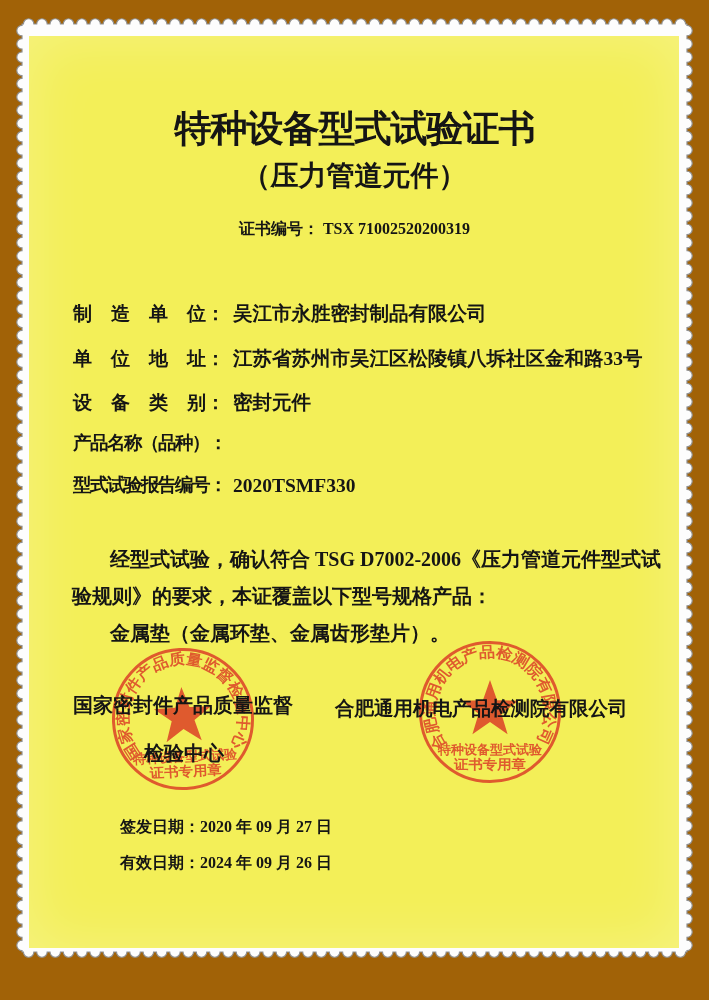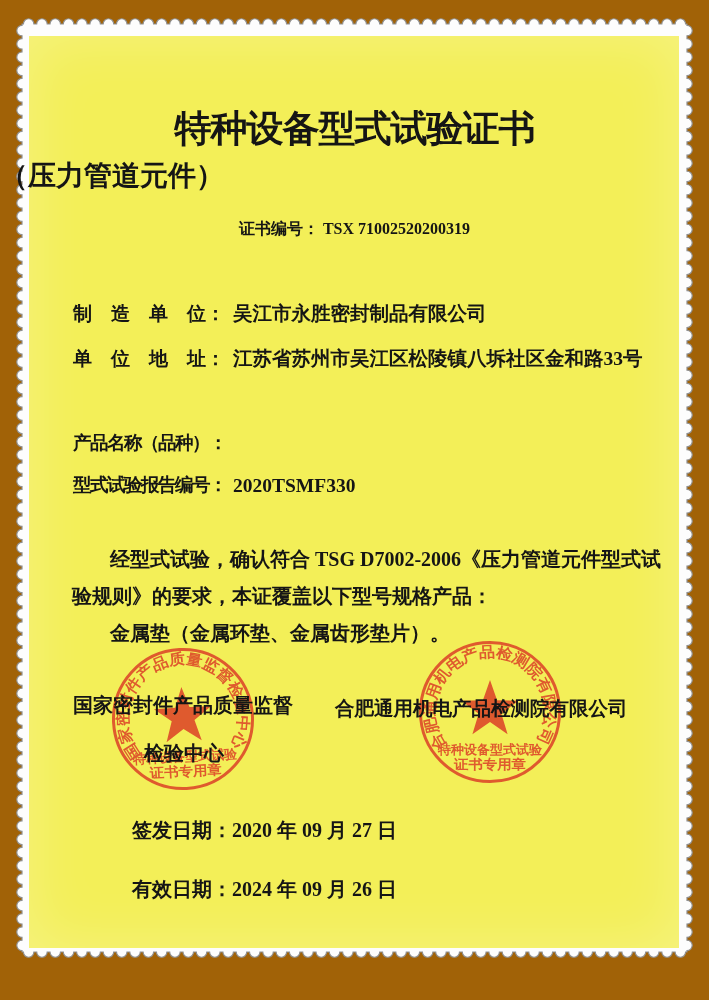--- a/index.html
+++ b/index.html
@@ -7,21 +7,21 @@
   body { background:#ffffff; font-family:"Liberation Serif", serif; color:#151515; }
   .page { position:relative; width:709px; height:1000px; background:#a16207; overflow:hidden; }
   .border-svg { position:absolute; left:0; top:0; width:709px; height:1000px; z-index:1; }
   .paper { position:absolute; left:29px; top:36px; width:650px; height:912px;
            background:#f3ef58; z-index:2;
            box-shadow: inset 0 0 60px rgba(255,255,255,.25); }
   .content { position:absolute; left:0; top:0; width:709px; height:1000px; z-index:3; }
 
   .title { position:absolute; top:104px; left:0; width:709px; text-align:center;
            font-size:37px; font-weight:bold; letter-spacing:-1px; }
-  .subtitle { position:absolute; top:157px; left:0; width:709px; text-align:left;
+  .subtitle { position:absolute; top:157px; left:0; width:709px; text-align:center;
               font-size:28px; font-weight:bold; }
   .certno { position:absolute; top:219px; left:0; width:709px; text-align:center;
             font-size:16px; font-weight:bold; }
   .certno .num { margin-left:4px; }
 
   .field-row { position:absolute; left:73px; display:flex; align-items:flex-end; }
   .field-label { display:inline-block; width:160px; font-size:19px; font-weight:bold; white-space:pre; }
   .field-label.tight { font-size:18.5px; letter-spacing:-1.5px; }
   .field-value { font-size:19.5px; font-weight:bold; white-space:nowrap; }
 
@@ -33,23 +33,23 @@
   .seal-left { left:108px; top:644px; transform:rotate(-3deg); }
   .seal-right { left:415px; top:637px; }
   .seal text { font-family:"Liberation Serif", serif; font-weight:bold; fill:#dc4527; }
 
   .org-left { position:absolute; left:73px; top:692px; width:222px;
               font-size:20px; font-weight:bold; z-index:4; }
   .org-left .line2 { text-align:center; margin-top:21px; }
   .org-right { position:absolute; left:335px; top:695px; font-size:19.5px;
                font-weight:bold; z-index:4; white-space:nowrap; }
 
-  .date-line { position:absolute; left:132px; font-size:20px; font-weight:bold; white-space:nowrap; }
+  .date-line { position:absolute; left:120px; font-size:16px; font-weight:bold; white-space:nowrap; }
   .date-issue { top:817px; }
-  .date-valid { top:853px;margin-top:23px; }
+  .date-valid { top:853px; }
 </style>
 </head>
 <body>
 
 <div class="page">
 
   <svg class="border-svg" viewBox="0 0 709 1000" xmlns="http://www.w3.org/2000/svg">
     <path id="scallop-path" fill="#fdfdfd" stroke="#909090" stroke-width="1.2" d="M 22 24 l 1.4 0 a 5.25 5.25 0 0 1 10.5 0 l 1.4 0 l 1.4 0 a 5.25 5.25 0 0 1 10.5 0 l 1.4 0 l 1.4 0 a 5.25 5.25 0 0 1 10.5 0 l 1.4 0 l 1.4 0 a 5.25 5.25 0 0 1 10.5 0 l 1.4 0 l 1.4 0 a 5.25 5.25 0 0 1 10.5 0 l 1.4 0 l 1.4 0 a 5.25 5.25 0 0 1 10.5 0 l 1.4 0 l 1.4 0 a 5.25 5.25 0 0 1 10.5 0 l 1.4 0 l 1.4 0 a 5.25 5.25 0 0 1 10.5 0 l 1.4 0 l 1.4 0 a 5.25 5.25 0 0 1 10.5 0 l 1.4 0 l 1.4 0 a 5.25 5.25 0 0 1 10.5 0 l 1.4 0 l 1.4 0 a 5.25 5.25 0 0 1 10.5 0 l 1.4 0 l 1.4 0 a 5.25 5.25 0 0 1 10.5 0 l 1.4 0 l 1.4 0 a 5.25 5.25 0 0 1 10.5 0 l 1.4 0 l 1.4 0 a 5.25 5.25 0 0 1 10.5 0 l 1.4 0 l 1.4 0 a 5.25 5.25 0 0 1 10.5 0 l 1.4 0 l 1.4 0 a 5.25 5.25 0 0 1 10.5 0 l 1.4 0 l 1.4 0 a 5.25 5.25 0 0 1 10.5 0 l 1.4 0 l 1.4 0 a 5.25 5.25 0 0 1 10.5 0 l 1.4 0 l 1.4 0 a 5.25 5.25 0 0 1 10.5 0 l 1.4 0 l 1.4 0 a 5.25 5.25 0 0 1 10.5 0 l 1.4 0 l 1.4 0 a 5.25 5.25 0 0 1 10.5 0 l 1.4 0 l 1.4 0 a 5.25 5.25 0 0 1 10.5 0 l 1.4 0 l 1.4 0 a 5.25 5.25 0 0 1 10.5 0 l 1.4 0 l 1.4 0 a 5.25 5.25 0 0 1 10.5 0 l 1.4 0 l 1.4 0 a 5.25 5.25 0 0 1 10.5 0 l 1.4 0 l 1.4 0 a 5.25 5.25 0 0 1 10.5 0 l 1.4 0 l 1.4 0 a 5.25 5.25 0 0 1 10.5 0 l 1.4 0 l 1.4 0 a 5.25 5.25 0 0 1 10.5 0 l 1.4 0 l 1.4 0 a 5.25 5.25 0 0 1 10.5 0 l 1.4 0 l 1.4 0 a 5.25 5.25 0 0 1 10.5 0 l 1.4 0 l 1.4 0 a 5.25 5.25 0 0 1 10.5 0 l 1.4 0 l 1.4 0 a 5.25 5.25 0 0 1 10.5 0 l 1.4 0 l 1.4 0 a 5.25 5.25 0 0 1 10.5 0 l 1.4 0 l 1.4 0 a 5.25 5.25 0 0 1 10.5 0 l 1.4 0 l 1.4 0 a 5.25 5.25 0 0 1 10.5 0 l 1.4 0 l 1.4 0 a 5.25 5.25 0 0 1 10.5 0 l 1.4 0 l 1.4 0 a 5.25 5.25 0 0 1 10.5 0 l 1.4 0 l 1.4 0 a 5.25 5.25 0 0 1 10.5 0 l 1.4 0 l 1.4 0 a 5.25 5.25 0 0 1 10.5 0 l 1.4 0 l 1.4 0 a 5.25 5.25 0 0 1 10.5 0 l 1.4 0 l 1.4 0 a 5.25 5.25 0 0 1 10.5 0 l 1.4 0 l 1.4 0 a 5.25 5.25 0 0 1 10.5 0 l 1.4 0 l 1.4 0 a 5.25 5.25 0 0 1 10.5 0 l 1.4 0 l 1.4 0 a 5.25 5.25 0 0 1 10.5 0 l 1.4 0 l 1.4 0 a 5.25 5.25 0 0 1 10.5 0 l 1.4 0 l 1.4 0 a 5.25 5.25 0 0 1 10.5 0 l 1.4 0 l 1.4 0 a 5.25 5.25 0 0 1 10.5 0 l 1.4 0 l 1.4 0 a 5.25 5.25 0 0 1 10.5 0 l 1.4 0 l 1.4 0 a 5.25 5.25 0 0 1 10.5 0 l 1.4 0 l 1.4 0 a 5.25 5.25 0 0 1 10.5 0 l 1.4 0 l 0 1.4 a 5.2285714285714295 5.2285714285714295 0 0 1 0 10.457142857142859 l 0 1.4 l 0 1.4 a 5.2285714285714295 5.2285714285714295 0 0 1 0 10.457142857142859 l 0 1.4 l 0 1.4 a 5.2285714285714295 5.2285714285714295 0 0 1 0 10.457142857142859 l 0 1.4 l 0 1.4 a 5.2285714285714295 5.2285714285714295 0 0 1 0 10.457142857142859 l 0 1.4 l 0 1.4 a 5.2285714285714295 5.2285714285714295 0 0 1 0 10.457142857142859 l 0 1.4 l 0 1.4 a 5.2285714285714295 5.2285714285714295 0 0 1 0 10.457142857142859 l 0 1.4 l 0 1.4 a 5.2285714285714295 5.2285714285714295 0 0 1 0 10.457142857142859 l 0 1.4 l 0 1.4 a 5.2285714285714295 5.2285714285714295 0 0 1 0 10.457142857142859 l 0 1.4 l 0 1.4 a 5.2285714285714295 5.2285714285714295 0 0 1 0 10.457142857142859 l 0 1.4 l 0 1.4 a 5.2285714285714295 5.2285714285714295 0 0 1 0 10.457142857142859 l 0 1.4 l 0 1.4 a 5.2285714285714295 5.2285714285714295 0 0 1 0 10.457142857142859 l 0 1.4 l 0 1.4 a 5.2285714285714295 5.2285714285714295 0 0 1 0 10.457142857142859 l 0 1.4 l 0 1.4 a 5.2285714285714295 5.2285714285714295 0 0 1 0 10.457142857142859 l 0 1.4 l 0 1.4 a 5.2285714285714295 5.2285714285714295 0 0 1 0 10.457142857142859 l 0 1.4 l 0 1.4 a 5.2285714285714295 5.2285714285714295 0 0 1 0 10.457142857142859 l 0 1.4 l 0 1.4 a 5.2285714285714295 5.2285714285714295 0 0 1 0 10.457142857142859 l 0 1.4 l 0 1.4 a 5.2285714285714295 5.2285714285714295 0 0 1 0 10.457142857142859 l 0 1.4 l 0 1.4 a 5.2285714285714295 5.2285714285714295 0 0 1 0 10.457142857142859 l 0 1.4 l 0 1.4 a 5.2285714285714295 5.2285714285714295 0 0 1 0 10.457142857142859 l 0 1.4 l 0 1.4 a 5.2285714285714295 5.2285714285714295 0 0 1 0 10.457142857142859 l 0 1.4 l 0 1.4 a 5.2285714285714295 5.2285714285714295 0 0 1 0 10.457142857142859 l 0 1.4 l 0 1.4 a 5.2285714285714295 5.2285714285714295 0 0 1 0 10.457142857142859 l 0 1.4 l 0 1.4 a 5.2285714285714295 5.2285714285714295 0 0 1 0 10.457142857142859 l 0 1.4 l 0 1.4 a 5.2285714285714295 5.2285714285714295 0 0 1 0 10.457142857142859 l 0 1.4 l 0 1.4 a 5.2285714285714295 5.2285714285714295 0 0 1 0 10.457142857142859 l 0 1.4 l 0 1.4 a 5.2285714285714295 5.2285714285714295 0 0 1 0 10.457142857142859 l 0 1.4 l 0 1.4 a 5.2285714285714295 5.2285714285714295 0 0 1 0 10.457142857142859 l 0 1.4 l 0 1.4 a 5.2285714285714295 5.2285714285714295 0 0 1 0 10.457142857142859 l 0 1.4 l 0 1.4 a 5.2285714285714295 5.2285714285714295 0 0 1 0 10.457142857142859 l 0 1.4 l 0 1.4 a 5.2285714285714295 5.2285714285714295 0 0 1 0 10.457142857142859 l 0 1.4 l 0 1.4 a 5.2285714285714295 5.2285714285714295 0 0 1 0 10.457142857142859 l 0 1.4 l 0 1.4 a 5.2285714285714295 5.2285714285714295 0 0 1 0 10.457142857142859 l 0 1.4 l 0 1.4 a 5.2285714285714295 5.2285714285714295 0 0 1 0 10.457142857142859 l 0 1.4 l 0 1.4 a 5.2285714285714295 5.2285714285714295 0 0 1 0 10.457142857142859 l 0 1.4 l 0 1.4 a 5.2285714285714295 5.2285714285714295 0 0 1 0 10.457142857142859 l 0 1.4 l 0 1.4 a 5.2285714285714295 5.2285714285714295 0 0 1 0 10.457142857142859 l 0 1.4 l 0 1.4 a 5.2285714285714295 5.2285714285714295 0 0 1 0 10.457142857142859 l 0 1.4 l 0 1.4 a 5.2285714285714295 5.2285714285714295 0 0 1 0 10.457142857142859 l 0 1.4 l 0 1.4 a 5.2285714285714295 5.2285714285714295 0 0 1 0 10.457142857142859 l 0 1.4 l 0 1.4 a 5.2285714285714295 5.2285714285714295 0 0 1 0 10.457142857142859 l 0 1.4 l 0 1.4 a 5.2285714285714295 5.2285714285714295 0 0 1 0 10.457142857142859 l 0 1.4 l 0 1.4 a 5.2285714285714295 5.2285714285714295 0 0 1 0 10.457142857142859 l 0 1.4 l 0 1.4 a 5.2285714285714295 5.2285714285714295 0 0 1 0 10.457142857142859 l 0 1.4 l 0 1.4 a 5.2285714285714295 5.2285714285714295 0 0 1 0 10.457142857142859 l 0 1.4 l 0 1.4 a 5.2285714285714295 5.2285714285714295 0 0 1 0 10.457142857142859 l 0 1.4 l 0 1.4 a 5.2285714285714295 5.2285714285714295 0 0 1 0 10.457142857142859 l 0 1.4 l 0 1.4 a 5.2285714285714295 5.2285714285714295 0 0 1 0 10.457142857142859 l 0 1.4 l 0 1.4 a 5.2285714285714295 5.2285714285714295 0 0 1 0 10.457142857142859 l 0 1.4 l 0 1.4 a 5.2285714285714295 5.2285714285714295 0 0 1 0 10.457142857142859 l 0 1.4 l 0 1.4 a 5.2285714285714295 5.2285714285714295 0 0 1 0 10.457142857142859 l 0 1.4 l 0 1.4 a 5.2285714285714295 5.2285714285714295 0 0 1 0 10.457142857142859 l 0 1.4 l 0 1.4 a 5.2285714285714295 5.2285714285714295 0 0 1 0 10.457142857142859 l 0 1.4 l 0 1.4 a 5.2285714285714295 5.2285714285714295 0 0 1 0 10.457142857142859 l 0 1.4 l 0 1.4 a 5.2285714285714295 5.2285714285714295 0 0 1 0 10.457142857142859 l 0 1.4 l 0 1.4 a 5.2285714285714295 5.2285714285714295 0 0 1 0 10.457142857142859 l 0 1.4 l 0 1.4 a 5.2285714285714295 5.2285714285714295 0 0 1 0 10.457142857142859 l 0 1.4 l 0 1.4 a 5.2285714285714295 5.2285714285714295 0 0 1 0 10.457142857142859 l 0 1.4 l 0 1.4 a 5.2285714285714295 5.2285714285714295 0 0 1 0 10.457142857142859 l 0 1.4 l 0 1.4 a 5.2285714285714295 5.2285714285714295 0 0 1 0 10.457142857142859 l 0 1.4 l 0 1.4 a 5.2285714285714295 5.2285714285714295 0 0 1 0 10.457142857142859 l 0 1.4 l 0 1.4 a 5.2285714285714295 5.2285714285714295 0 0 1 0 10.457142857142859 l 0 1.4 l 0 1.4 a 5.2285714285714295 5.2285714285714295 0 0 1 0 10.457142857142859 l 0 1.4 l 0 1.4 a 5.2285714285714295 5.2285714285714295 0 0 1 0 10.457142857142859 l 0 1.4 l 0 1.4 a 5.2285714285714295 5.2285714285714295 0 0 1 0 10.457142857142859 l 0 1.4 l 0 1.4 a 5.2285714285714295 5.2285714285714295 0 0 1 0 10.457142857142859 l 0 1.4 l 0 1.4 a 5.2285714285714295 5.2285714285714295 0 0 1 0 10.457142857142859 l 0 1.4 l 0 1.4 a 5.2285714285714295 5.2285714285714295 0 0 1 0 10.457142857142859 l 0 1.4 l 0 1.4 a 5.2285714285714295 5.2285714285714295 0 0 1 0 10.457142857142859 l 0 1.4 l 0 1.4 a 5.2285714285714295 5.2285714285714295 0 0 1 0 10.457142857142859 l 0 1.4 l 0 1.4 a 5.2285714285714295 5.2285714285714295 0 0 1 0 10.457142857142859 l 0 1.4 l -1.4 0 a 5.25 5.25 0 0 1 -10.5 0 l -1.4 0 l -1.4 0 a 5.25 5.25 0 0 1 -10.5 0 l -1.4 0 l -1.4 0 a 5.25 5.25 0 0 1 -10.5 0 l -1.4 0 l -1.4 0 a 5.25 5.25 0 0 1 -10.5 0 l -1.4 0 l -1.4 0 a 5.25 5.25 0 0 1 -10.5 0 l -1.4 0 l -1.4 0 a 5.25 5.25 0 0 1 -10.5 0 l -1.4 0 l -1.4 0 a 5.25 5.25 0 0 1 -10.5 0 l -1.4 0 l -1.4 0 a 5.25 5.25 0 0 1 -10.5 0 l -1.4 0 l -1.4 0 a 5.25 5.25 0 0 1 -10.5 0 l -1.4 0 l -1.4 0 a 5.25 5.25 0 0 1 -10.5 0 l -1.4 0 l -1.4 0 a 5.25 5.25 0 0 1 -10.5 0 l -1.4 0 l -1.4 0 a 5.25 5.25 0 0 1 -10.5 0 l -1.4 0 l -1.4 0 a 5.25 5.25 0 0 1 -10.5 0 l -1.4 0 l -1.4 0 a 5.25 5.25 0 0 1 -10.5 0 l -1.4 0 l -1.4 0 a 5.25 5.25 0 0 1 -10.5 0 l -1.4 0 l -1.4 0 a 5.25 5.25 0 0 1 -10.5 0 l -1.4 0 l -1.4 0 a 5.25 5.25 0 0 1 -10.5 0 l -1.4 0 l -1.4 0 a 5.25 5.25 0 0 1 -10.5 0 l -1.4 0 l -1.4 0 a 5.25 5.25 0 0 1 -10.5 0 l -1.4 0 l -1.4 0 a 5.25 5.25 0 0 1 -10.5 0 l -1.4 0 l -1.4 0 a 5.25 5.25 0 0 1 -10.5 0 l -1.4 0 l -1.4 0 a 5.25 5.25 0 0 1 -10.5 0 l -1.4 0 l -1.4 0 a 5.25 5.25 0 0 1 -10.5 0 l -1.4 0 l -1.4 0 a 5.25 5.25 0 0 1 -10.5 0 l -1.4 0 l -1.4 0 a 5.25 5.25 0 0 1 -10.5 0 l -1.4 0 l -1.4 0 a 5.25 5.25 0 0 1 -10.5 0 l -1.4 0 l -1.4 0 a 5.25 5.25 0 0 1 -10.5 0 l -1.4 0 l -1.4 0 a 5.25 5.25 0 0 1 -10.5 0 l -1.4 0 l -1.4 0 a 5.25 5.25 0 0 1 -10.5 0 l -1.4 0 l -1.4 0 a 5.25 5.25 0 0 1 -10.5 0 l -1.4 0 l -1.4 0 a 5.25 5.25 0 0 1 -10.5 0 l -1.4 0 l -1.4 0 a 5.25 5.25 0 0 1 -10.5 0 l -1.4 0 l -1.4 0 a 5.25 5.25 0 0 1 -10.5 0 l -1.4 0 l -1.4 0 a 5.25 5.25 0 0 1 -10.5 0 l -1.4 0 l -1.4 0 a 5.25 5.25 0 0 1 -10.5 0 l -1.4 0 l -1.4 0 a 5.25 5.25 0 0 1 -10.5 0 l -1.4 0 l -1.4 0 a 5.25 5.25 0 0 1 -10.5 0 l -1.4 0 l -1.4 0 a 5.25 5.25 0 0 1 -10.5 0 l -1.4 0 l -1.4 0 a 5.25 5.25 0 0 1 -10.5 0 l -1.4 0 l -1.4 0 a 5.25 5.25 0 0 1 -10.5 0 l -1.4 0 l -1.4 0 a 5.25 5.25 0 0 1 -10.5 0 l -1.4 0 l -1.4 0 a 5.25 5.25 0 0 1 -10.5 0 l -1.4 0 l -1.4 0 a 5.25 5.25 0 0 1 -10.5 0 l -1.4 0 l -1.4 0 a 5.25 5.25 0 0 1 -10.5 0 l -1.4 0 l -1.4 0 a 5.25 5.25 0 0 1 -10.5 0 l -1.4 0 l -1.4 0 a 5.25 5.25 0 0 1 -10.5 0 l -1.4 0 l -1.4 0 a 5.25 5.25 0 0 1 -10.5 0 l -1.4 0 l -1.4 0 a 5.25 5.25 0 0 1 -10.5 0 l -1.4 0 l -1.4 0 a 5.25 5.25 0 0 1 -10.5 0 l -1.4 0 l -1.4 0 a 5.25 5.25 0 0 1 -10.5 0 l -1.4 0 l 0 -1.4 a 5.2285714285714295 5.2285714285714295 0 0 1 0 -10.457142857142859 l 0 -1.4 l 0 -1.4 a 5.2285714285714295 5.2285714285714295 0 0 1 0 -10.457142857142859 l 0 -1.4 l 0 -1.4 a 5.2285714285714295 5.2285714285714295 0 0 1 0 -10.457142857142859 l 0 -1.4 l 0 -1.4 a 5.2285714285714295 5.2285714285714295 0 0 1 0 -10.457142857142859 l 0 -1.4 l 0 -1.4 a 5.2285714285714295 5.2285714285714295 0 0 1 0 -10.457142857142859 l 0 -1.4 l 0 -1.4 a 5.2285714285714295 5.2285714285714295 0 0 1 0 -10.457142857142859 l 0 -1.4 l 0 -1.4 a 5.2285714285714295 5.2285714285714295 0 0 1 0 -10.457142857142859 l 0 -1.4 l 0 -1.4 a 5.2285714285714295 5.2285714285714295 0 0 1 0 -10.457142857142859 l 0 -1.4 l 0 -1.4 a 5.2285714285714295 5.2285714285714295 0 0 1 0 -10.457142857142859 l 0 -1.4 l 0 -1.4 a 5.2285714285714295 5.2285714285714295 0 0 1 0 -10.457142857142859 l 0 -1.4 l 0 -1.4 a 5.2285714285714295 5.2285714285714295 0 0 1 0 -10.457142857142859 l 0 -1.4 l 0 -1.4 a 5.2285714285714295 5.2285714285714295 0 0 1 0 -10.457142857142859 l 0 -1.4 l 0 -1.4 a 5.2285714285714295 5.2285714285714295 0 0 1 0 -10.457142857142859 l 0 -1.4 l 0 -1.4 a 5.2285714285714295 5.2285714285714295 0 0 1 0 -10.457142857142859 l 0 -1.4 l 0 -1.4 a 5.2285714285714295 5.2285714285714295 0 0 1 0 -10.457142857142859 l 0 -1.4 l 0 -1.4 a 5.2285714285714295 5.2285714285714295 0 0 1 0 -10.457142857142859 l 0 -1.4 l 0 -1.4 a 5.2285714285714295 5.2285714285714295 0 0 1 0 -10.457142857142859 l 0 -1.4 l 0 -1.4 a 5.2285714285714295 5.2285714285714295 0 0 1 0 -10.457142857142859 l 0 -1.4 l 0 -1.4 a 5.2285714285714295 5.2285714285714295 0 0 1 0 -10.457142857142859 l 0 -1.4 l 0 -1.4 a 5.2285714285714295 5.2285714285714295 0 0 1 0 -10.457142857142859 l 0 -1.4 l 0 -1.4 a 5.2285714285714295 5.2285714285714295 0 0 1 0 -10.457142857142859 l 0 -1.4 l 0 -1.4 a 5.2285714285714295 5.2285714285714295 0 0 1 0 -10.457142857142859 l 0 -1.4 l 0 -1.4 a 5.2285714285714295 5.2285714285714295 0 0 1 0 -10.457142857142859 l 0 -1.4 l 0 -1.4 a 5.2285714285714295 5.2285714285714295 0 0 1 0 -10.457142857142859 l 0 -1.4 l 0 -1.4 a 5.2285714285714295 5.2285714285714295 0 0 1 0 -10.457142857142859 l 0 -1.4 l 0 -1.4 a 5.2285714285714295 5.2285714285714295 0 0 1 0 -10.457142857142859 l 0 -1.4 l 0 -1.4 a 5.2285714285714295 5.2285714285714295 0 0 1 0 -10.457142857142859 l 0 -1.4 l 0 -1.4 a 5.2285714285714295 5.2285714285714295 0 0 1 0 -10.457142857142859 l 0 -1.4 l 0 -1.4 a 5.2285714285714295 5.2285714285714295 0 0 1 0 -10.457142857142859 l 0 -1.4 l 0 -1.4 a 5.2285714285714295 5.2285714285714295 0 0 1 0 -10.457142857142859 l 0 -1.4 l 0 -1.4 a 5.2285714285714295 5.2285714285714295 0 0 1 0 -10.457142857142859 l 0 -1.4 l 0 -1.4 a 5.2285714285714295 5.2285714285714295 0 0 1 0 -10.457142857142859 l 0 -1.4 l 0 -1.4 a 5.2285714285714295 5.2285714285714295 0 0 1 0 -10.457142857142859 l 0 -1.4 l 0 -1.4 a 5.2285714285714295 5.2285714285714295 0 0 1 0 -10.457142857142859 l 0 -1.4 l 0 -1.4 a 5.2285714285714295 5.2285714285714295 0 0 1 0 -10.457142857142859 l 0 -1.4 l 0 -1.4 a 5.2285714285714295 5.2285714285714295 0 0 1 0 -10.457142857142859 l 0 -1.4 l 0 -1.4 a 5.2285714285714295 5.2285714285714295 0 0 1 0 -10.457142857142859 l 0 -1.4 l 0 -1.4 a 5.2285714285714295 5.2285714285714295 0 0 1 0 -10.457142857142859 l 0 -1.4 l 0 -1.4 a 5.2285714285714295 5.2285714285714295 0 0 1 0 -10.457142857142859 l 0 -1.4 l 0 -1.4 a 5.2285714285714295 5.2285714285714295 0 0 1 0 -10.457142857142859 l 0 -1.4 l 0 -1.4 a 5.2285714285714295 5.2285714285714295 0 0 1 0 -10.457142857142859 l 0 -1.4 l 0 -1.4 a 5.2285714285714295 5.2285714285714295 0 0 1 0 -10.457142857142859 l 0 -1.4 l 0 -1.4 a 5.2285714285714295 5.2285714285714295 0 0 1 0 -10.457142857142859 l 0 -1.4 l 0 -1.4 a 5.2285714285714295 5.2285714285714295 0 0 1 0 -10.457142857142859 l 0 -1.4 l 0 -1.4 a 5.2285714285714295 5.2285714285714295 0 0 1 0 -10.457142857142859 l 0 -1.4 l 0 -1.4 a 5.2285714285714295 5.2285714285714295 0 0 1 0 -10.457142857142859 l 0 -1.4 l 0 -1.4 a 5.2285714285714295 5.2285714285714295 0 0 1 0 -10.457142857142859 l 0 -1.4 l 0 -1.4 a 5.2285714285714295 5.2285714285714295 0 0 1 0 -10.457142857142859 l 0 -1.4 l 0 -1.4 a 5.2285714285714295 5.2285714285714295 0 0 1 0 -10.457142857142859 l 0 -1.4 l 0 -1.4 a 5.2285714285714295 5.2285714285714295 0 0 1 0 -10.457142857142859 l 0 -1.4 l 0 -1.4 a 5.2285714285714295 5.2285714285714295 0 0 1 0 -10.457142857142859 l 0 -1.4 l 0 -1.4 a 5.2285714285714295 5.2285714285714295 0 0 1 0 -10.457142857142859 l 0 -1.4 l 0 -1.4 a 5.2285714285714295 5.2285714285714295 0 0 1 0 -10.457142857142859 l 0 -1.4 l 0 -1.4 a 5.2285714285714295 5.2285714285714295 0 0 1 0 -10.457142857142859 l 0 -1.4 l 0 -1.4 a 5.2285714285714295 5.2285714285714295 0 0 1 0 -10.457142857142859 l 0 -1.4 l 0 -1.4 a 5.2285714285714295 5.2285714285714295 0 0 1 0 -10.457142857142859 l 0 -1.4 l 0 -1.4 a 5.2285714285714295 5.2285714285714295 0 0 1 0 -10.457142857142859 l 0 -1.4 l 0 -1.4 a 5.2285714285714295 5.2285714285714295 0 0 1 0 -10.457142857142859 l 0 -1.4 l 0 -1.4 a 5.2285714285714295 5.2285714285714295 0 0 1 0 -10.457142857142859 l 0 -1.4 l 0 -1.4 a 5.2285714285714295 5.2285714285714295 0 0 1 0 -10.457142857142859 l 0 -1.4 l 0 -1.4 a 5.2285714285714295 5.2285714285714295 0 0 1 0 -10.457142857142859 l 0 -1.4 l 0 -1.4 a 5.2285714285714295 5.2285714285714295 0 0 1 0 -10.457142857142859 l 0 -1.4 l 0 -1.4 a 5.2285714285714295 5.2285714285714295 0 0 1 0 -10.457142857142859 l 0 -1.4 l 0 -1.4 a 5.2285714285714295 5.2285714285714295 0 0 1 0 -10.457142857142859 l 0 -1.4 l 0 -1.4 a 5.2285714285714295 5.2285714285714295 0 0 1 0 -10.457142857142859 l 0 -1.4 l 0 -1.4 a 5.2285714285714295 5.2285714285714295 0 0 1 0 -10.457142857142859 l 0 -1.4 l 0 -1.4 a 5.2285714285714295 5.2285714285714295 0 0 1 0 -10.457142857142859 l 0 -1.4 l 0 -1.4 a 5.2285714285714295 5.2285714285714295 0 0 1 0 -10.457142857142859 l 0 -1.4 l 0 -1.4 a 5.2285714285714295 5.2285714285714295 0 0 1 0 -10.457142857142859 l 0 -1.4 l 0 -1.4 a 5.2285714285714295 5.2285714285714295 0 0 1 0 -10.457142857142859 l 0 -1.4 Z"></path>
   </svg>
 
@@ -64,20 +64,24 @@
       <span>证书编号：</span><span class="num">TSX 71002520200319</span>
     </div>
 
     <div class="field-row" style="top:300px">
       <span class="field-label">制　造　单　位：</span>
       <span class="field-value">吴江市永胜密封制品有限公司</span>
     </div>
     <div class="field-row" style="top:345px">
       <span class="field-label">单　位　地　址：</span>
       <span class="field-value">江苏省苏州市吴江区松陵镇八坼社区金和路33号</span>
+    </div>
+    <div class="field-row" style="top:389px">
+      <span class="field-label">设　备　类　别：</span>
+      <span class="field-value">密封元件</span>
     </div>
     <div class="field-row" style="top:430px">
       <span class="field-label tight">产品名称（品种）：</span>
     </div>
     <div class="field-row" style="top:472px">
       <span class="field-label tight">型式试验报告编号：</span>
       <span class="field-value">2020TSMF330</span>
     </div>
 
     <div class="statement">

